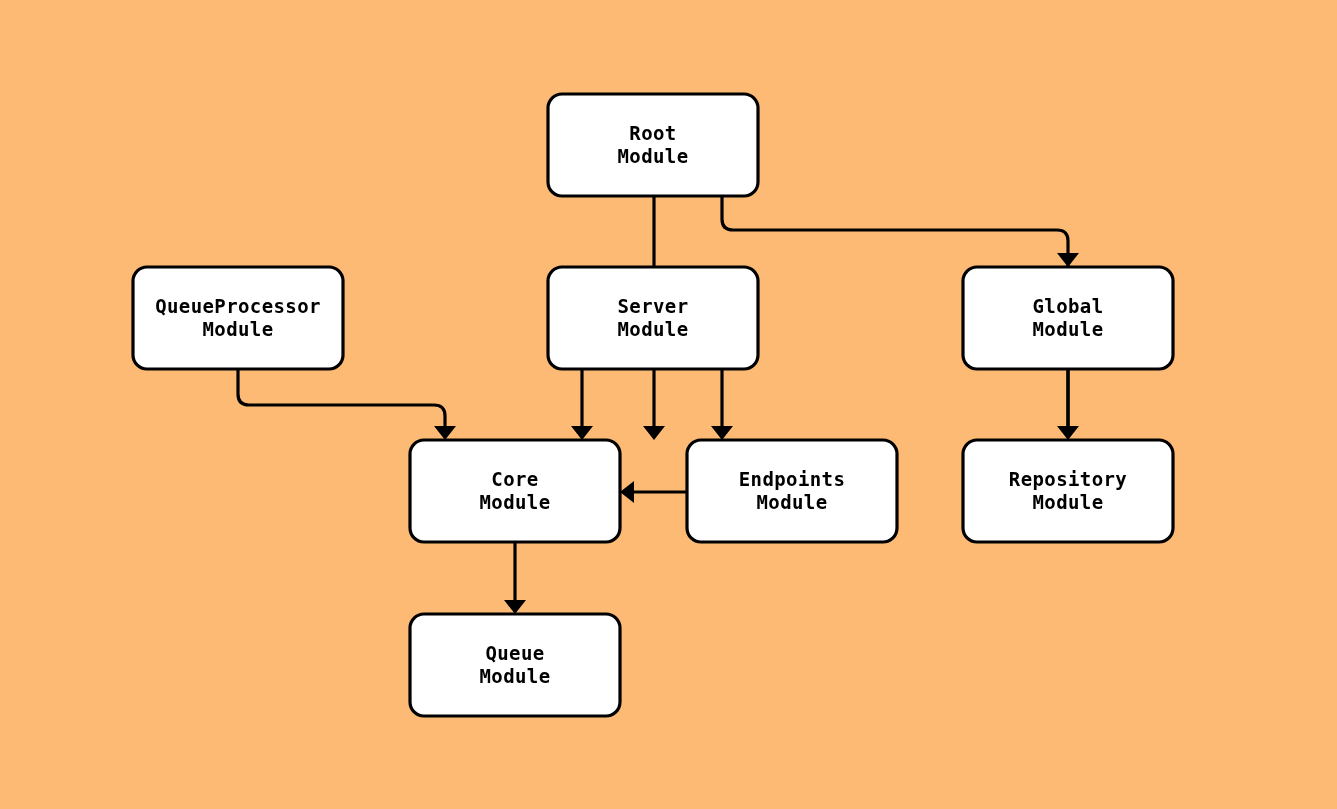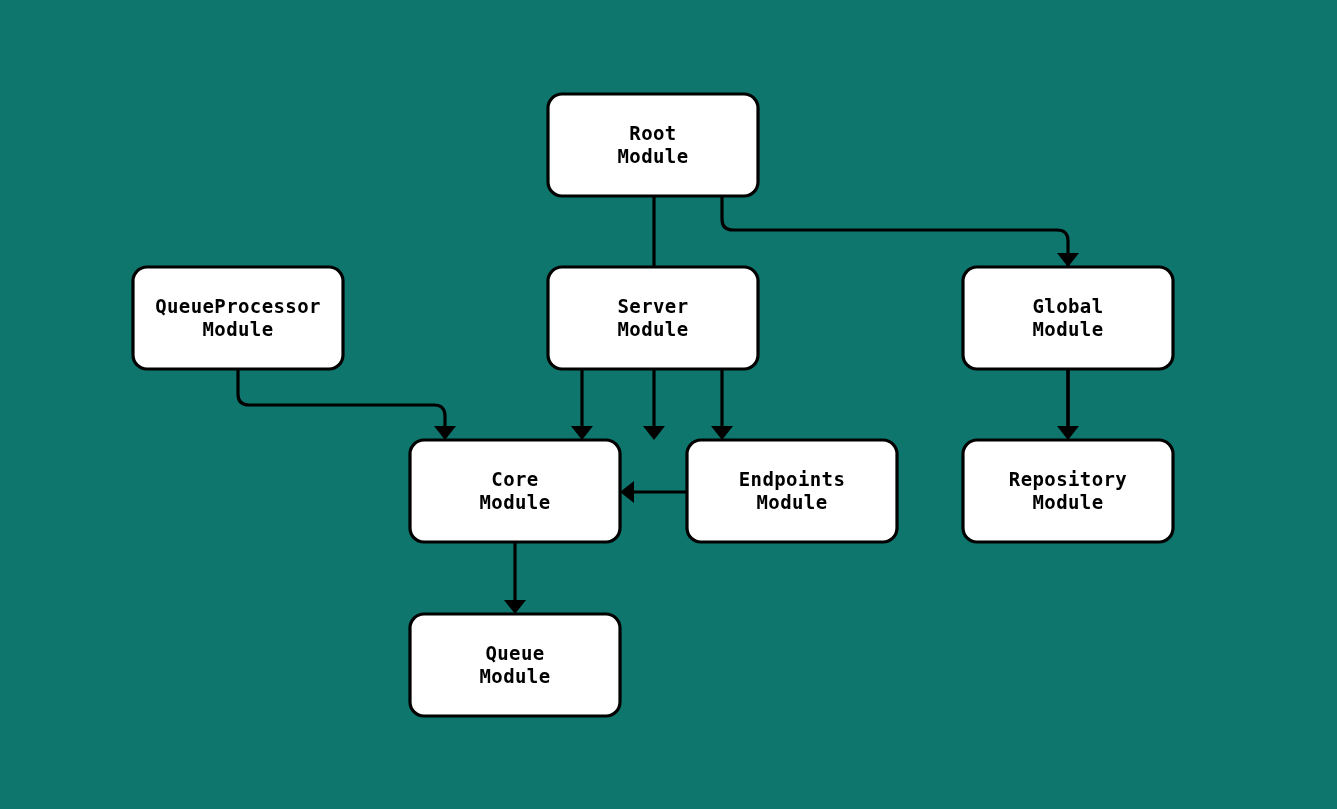--- a/index.html
+++ b/index.html
@@ -10,21 +10,21 @@
   body {
     width: 1337px;
     height: 809px;
     overflow: hidden;
     font-family: "DejaVu Sans Mono", "Liberation Mono", monospace;
   }
   #diagram-root {
     position: relative;
     width: 1337px;
     height: 809px;
-    background: #0f766e;
+    background: #fdba74;
   }
   svg.diagram-canvas {
     position: absolute;
     top: 0;
     left: 0;
     width: 1337px;
     height: 809px;
     display: block;
   }
   .node-shape {

